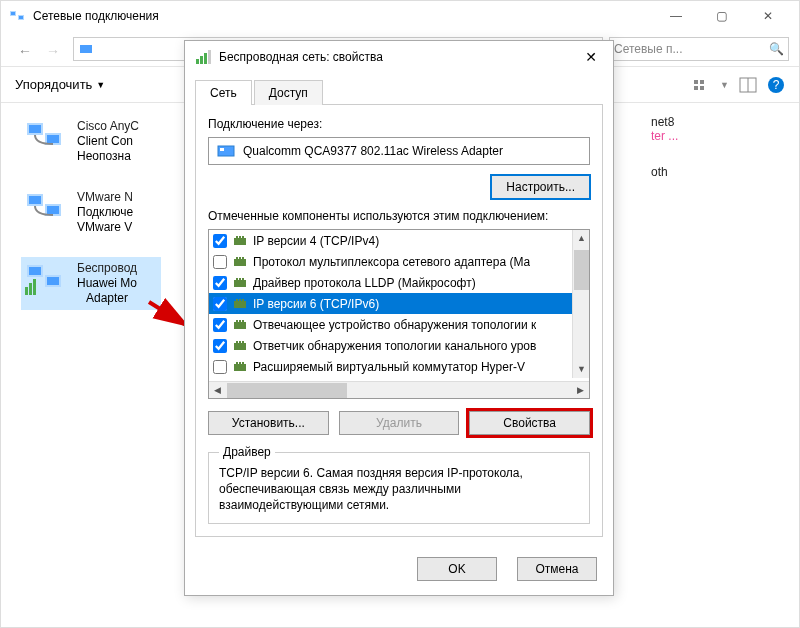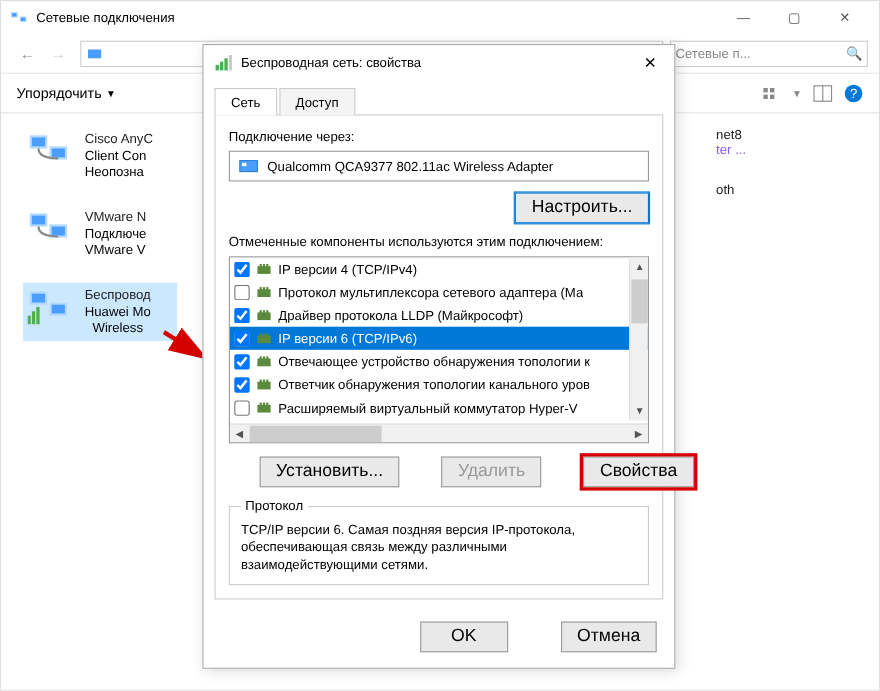--- a/index.html
+++ b/index.html
@@ -38,21 +38,21 @@
 .dialog-tabs { display: flex; padding: 6px 10px 0 10px; font-size: 12px; }
 .dialog-tabs .tab { padding: 5px 14px; border: 1px solid #ccc; border-bottom: none; background: #fff; cursor: pointer; position: relative; top: 1px; margin-right: 2px; }
 .dialog-tabs .tab.active { background: #fff; z-index: 2; }
 .dialog-tabs .tab:not(.active) { background: #f4f4f4; }
 .dialog-body { border: 1px solid #ccc; margin: 0 10px 10px 10px; padding: 12px; font-size: 12px; }
 
 .group-label { margin-bottom: 6px; }
 .adapter-box { border: 1px solid #999; padding: 6px 8px; display: flex; align-items: flex-start; gap: 8px; }
 .adapter-icon { width: 18px; height: 14px; }
 .configure-row { display: flex; justify-content: flex-end; margin: 10px 0; }
-.btn { font-size: 16px; padding: 4px 14px; border: 1px solid #999; background: #e9e9e9; cursor: pointer; margin-left: 28px; }
+.btn { font-size: 12px; padding: 4px 14px; border: 1px solid #999; background: #e9e9e9; cursor: pointer; }
 .btn.focus { outline: 1px solid #0078d7; border-color: #0078d7; }
 .btn.disabled { color: #999; cursor: default; }
 .btn.red { outline: 3px solid #d40000; }
 
 .components-box { border: 1px solid #999; height: 170px; overflow: hidden; position: relative; }
 .components-list { overflow: hidden; height: 148px; }
 .comp-row { display: flex; align-items: center; padding: 2px 4px; gap: 6px; height: 21px; }
 .comp-row.selected { background: #0078d7; color: #fff; }
 .comp-row input[type=checkbox] { margin: 0; width: 14px; height: 14px; cursor: pointer; }
 .comp-row .proto-icon { width: 14px; height: 12px; }
@@ -174,28 +174,28 @@
             <rect x="4" y="6" width="12" height="8" class="net-svg-screen"></rect>
             <rect x="20" y="14" width="16" height="12" class="net-svg-bg"></rect>
             <rect x="22" y="16" width="12" height="8" class="net-svg-screen"></rect>
             <rect x="0" y="26" width="3" height="8" fill="#4caf50"></rect>
             <rect x="4" y="22" width="3" height="12" fill="#4caf50"></rect>
             <rect x="8" y="18" width="3" height="16" fill="#4caf50"></rect>
           </svg>
         <div class="conn-text">
           <div>Беспровод</div>
           <div class="sub">Huawei Mo</div>
-          <div class="sub">Wireless</div>
+          <div class="sub">Adapter</div>
         </div>
       </div>
     </div>
     <div class="side-list">
       <div>
         <div>net8</div>
-        <div style="color:#8b5cf6;">ter ...</div>
+        <div style="color:#ec4899;">ter ...</div>
       </div>
       <div>oth</div>
     </div>
   </div>
 </div>
 
 <svg class="red-arrow" width="50" height="40">
   <defs>
       <marker id="ah" markerWidth="10" markerHeight="10" refX="8" refY="3" orient="auto">
         <path d="M0,0 L0,6 L9,3 z" fill="#d40000"></path>
@@ -315,21 +315,21 @@
           <div class="thumb"></div>
           <div class="arr rt">▶</div>
         </div>
     </div>
     <div class="button-row">
       <button class="btn">Установить...</button>
       <button class="btn disabled">Удалить</button>
       <button class="btn red">Свойства</button>
     </div>
     <fieldset class="desc-group">
-      <legend>Протокол</legend>
+      <legend>Драйвер</legend>
       <div class="desc-text">TCP/IP версии 6. Самая поздняя версия IP-протокола, обеспечивающая связь между различными взаимодействующими сетями.</div>
     </fieldset>
   </div>
   <div class="dialog-footer">
     <button class="btn">OK</button>
     <button class="btn">Отмена</button>
   </div>
 </div>
 
 </body></html>

